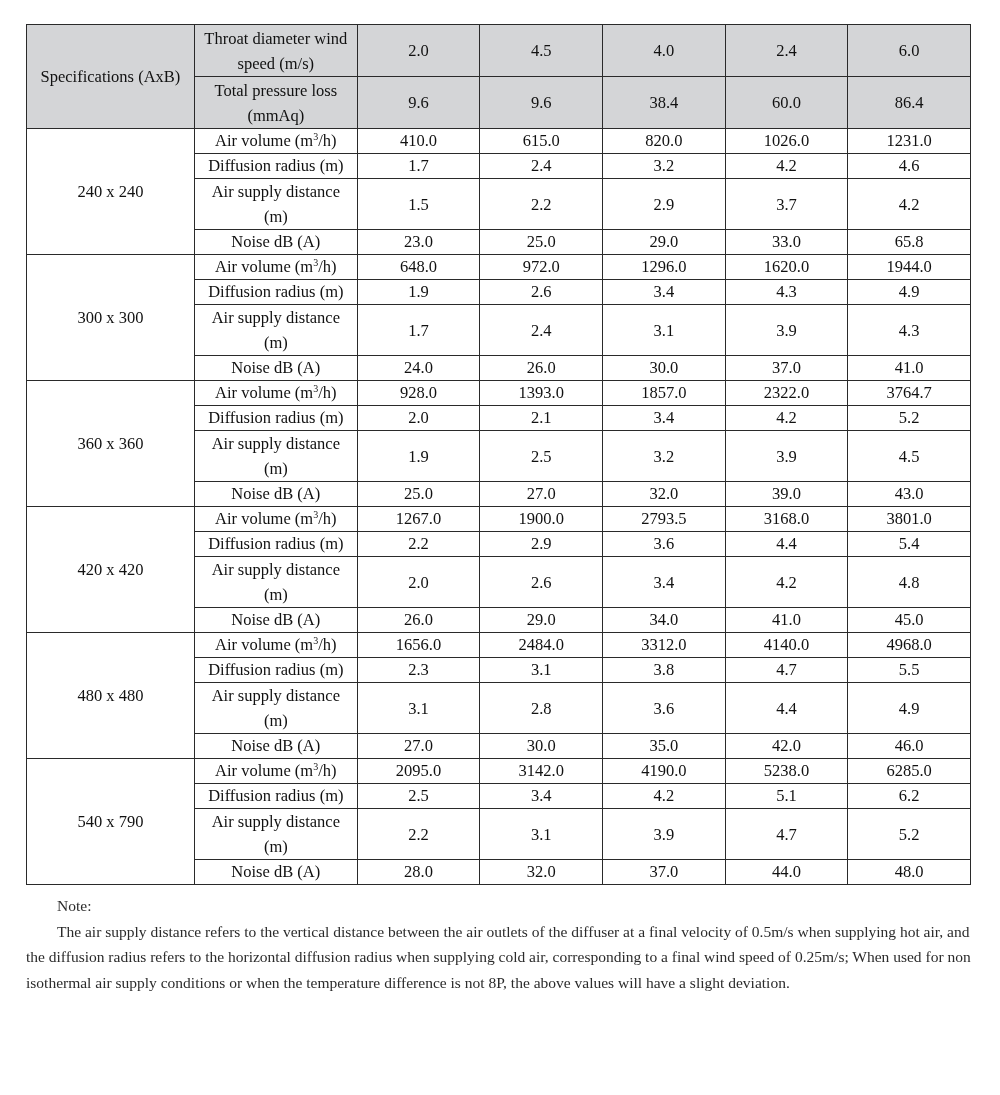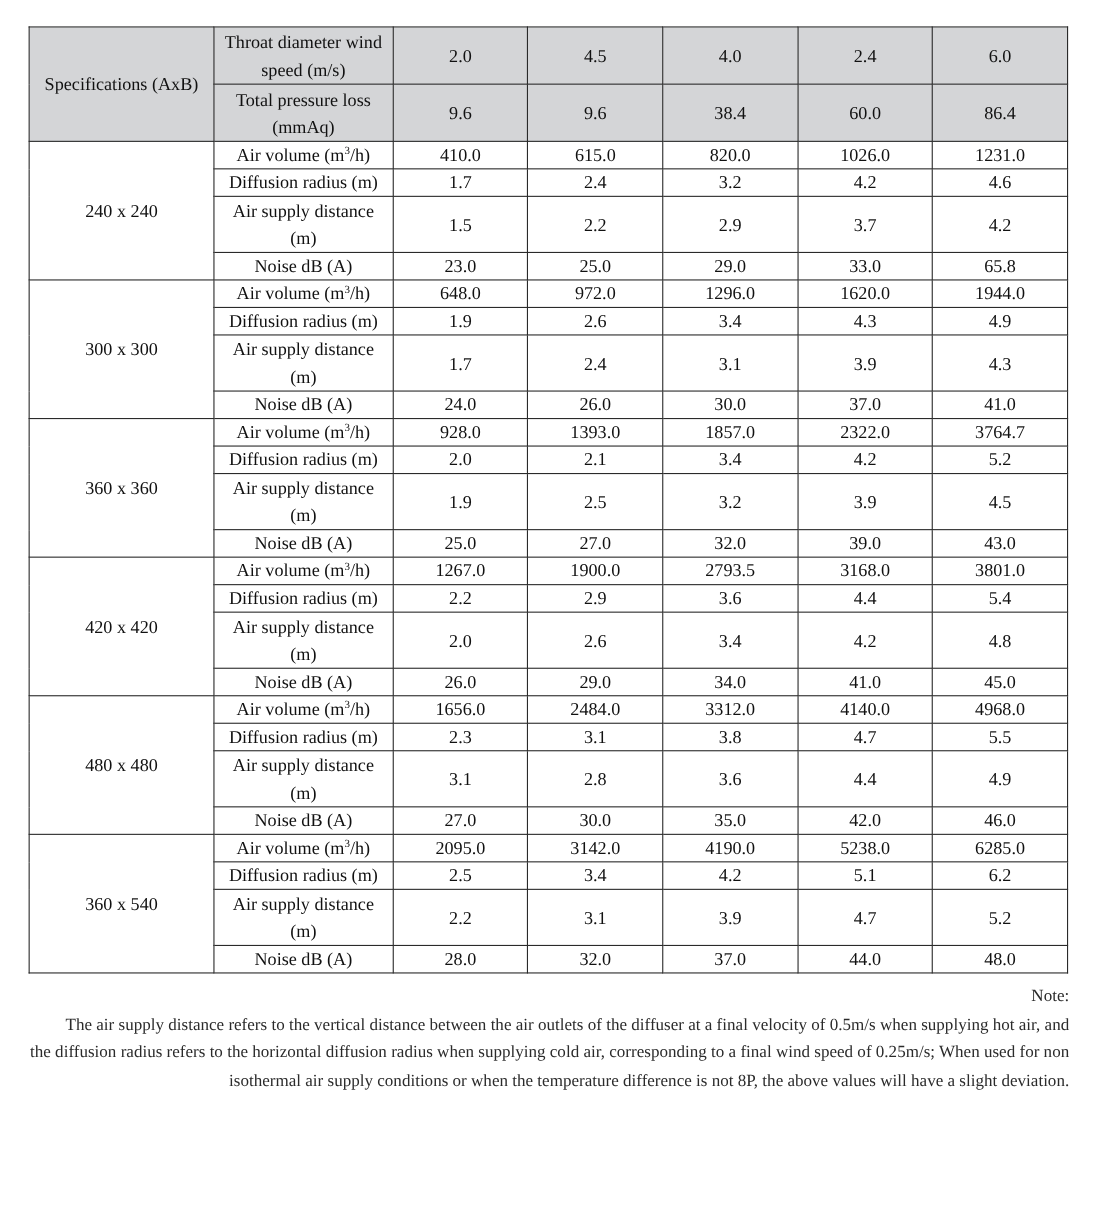--- a/index.html
+++ b/index.html
@@ -47,21 +47,20 @@
 
     .notes {
       margin-top: 8px;
       font-size: 15.5px;
       line-height: 25.5px;
       color: #2b2b2b;
       width: 946px;
     }
     .notes p {
       margin: 0;
-      text-align: right;
     }
     .notes .indent {
       text-indent: 31px;
     }
     .notes .label {
       padding-left: 31px;
     }
   </style>
 </head>
 <body>
@@ -256,21 +255,21 @@
         </tr>
         <tr class="r-single">
           <td>Noise dB (A)</td>
           <td>27.0</td>
           <td>30.0</td>
           <td>35.0</td>
           <td>42.0</td>
           <td>46.0</td>
         </tr>
         <tr class="r-single">
-          <td rowspan="4">360 x 540</td>
+          <td rowspan="4">540 x 790</td>
           <td><span>Air volume (m</span><sup>3</sup><span>/h)</span></td>
           <td>2095.0</td>
           <td>3142.0</td>
           <td>4190.0</td>
           <td>5238.0</td>
           <td>6285.0</td>
         </tr>
         <tr class="r-single">
           <td>Diffusion radius (m)</td>
           <td>2.5</td>

